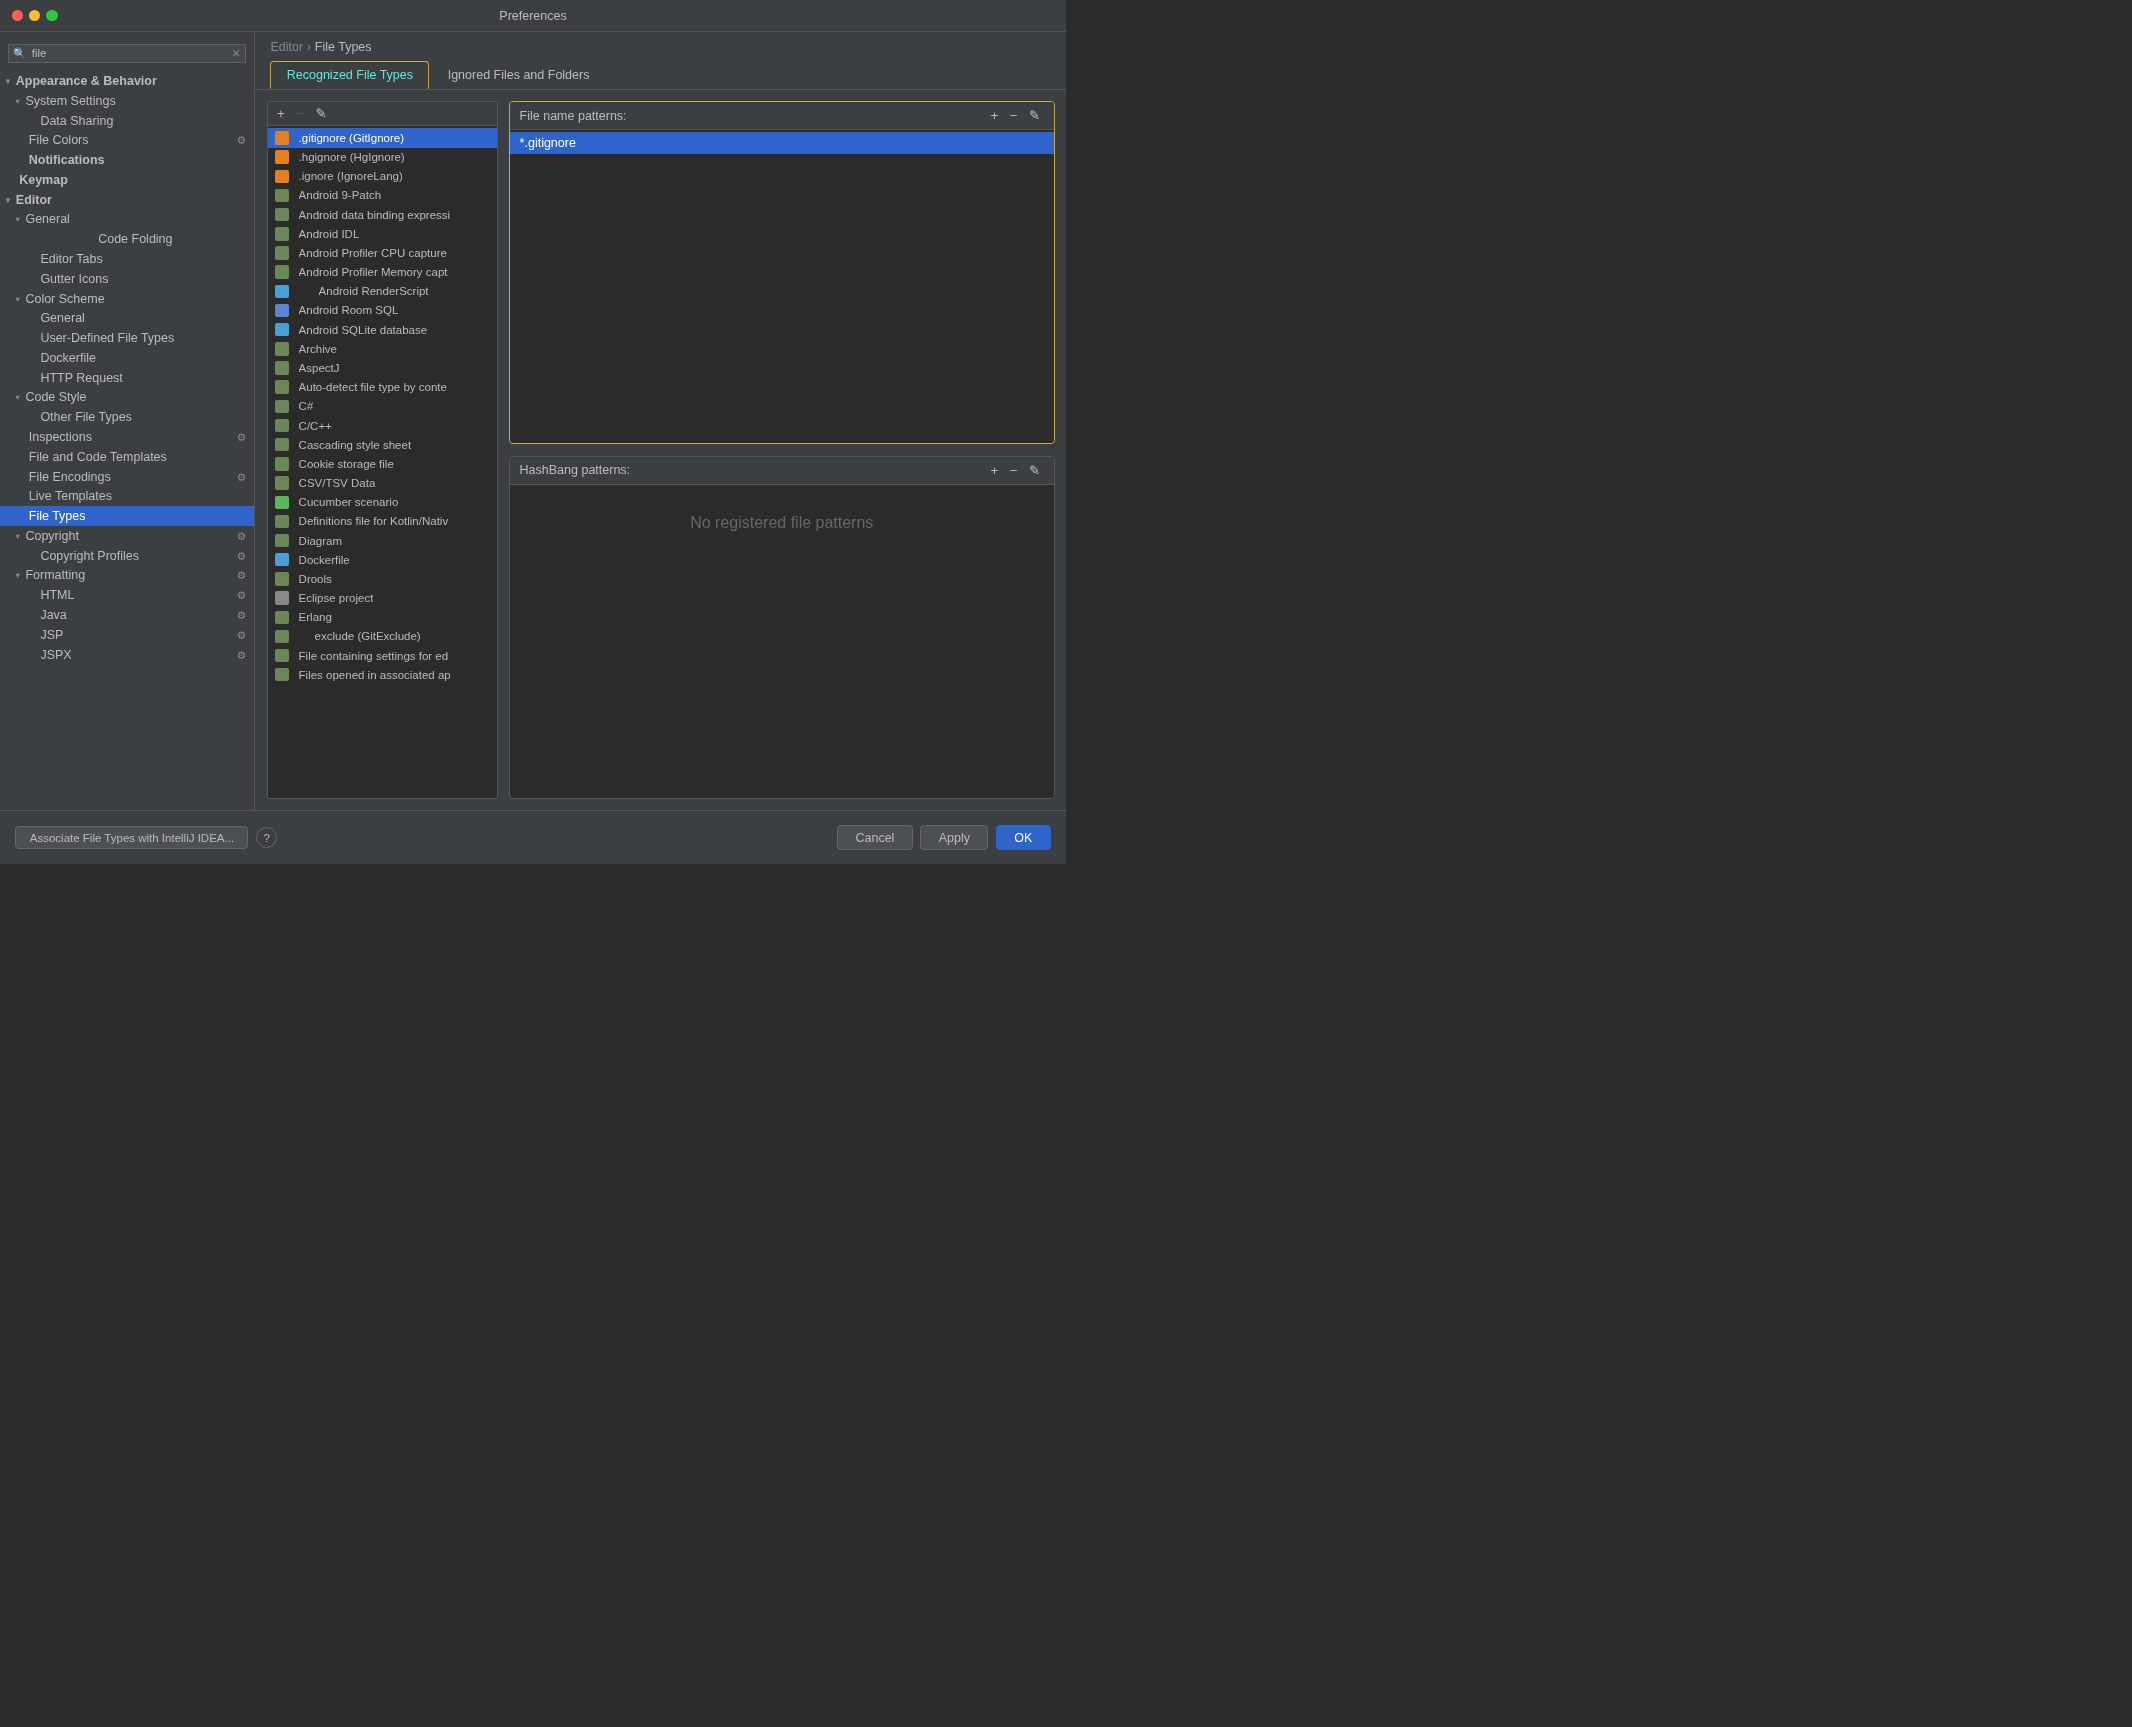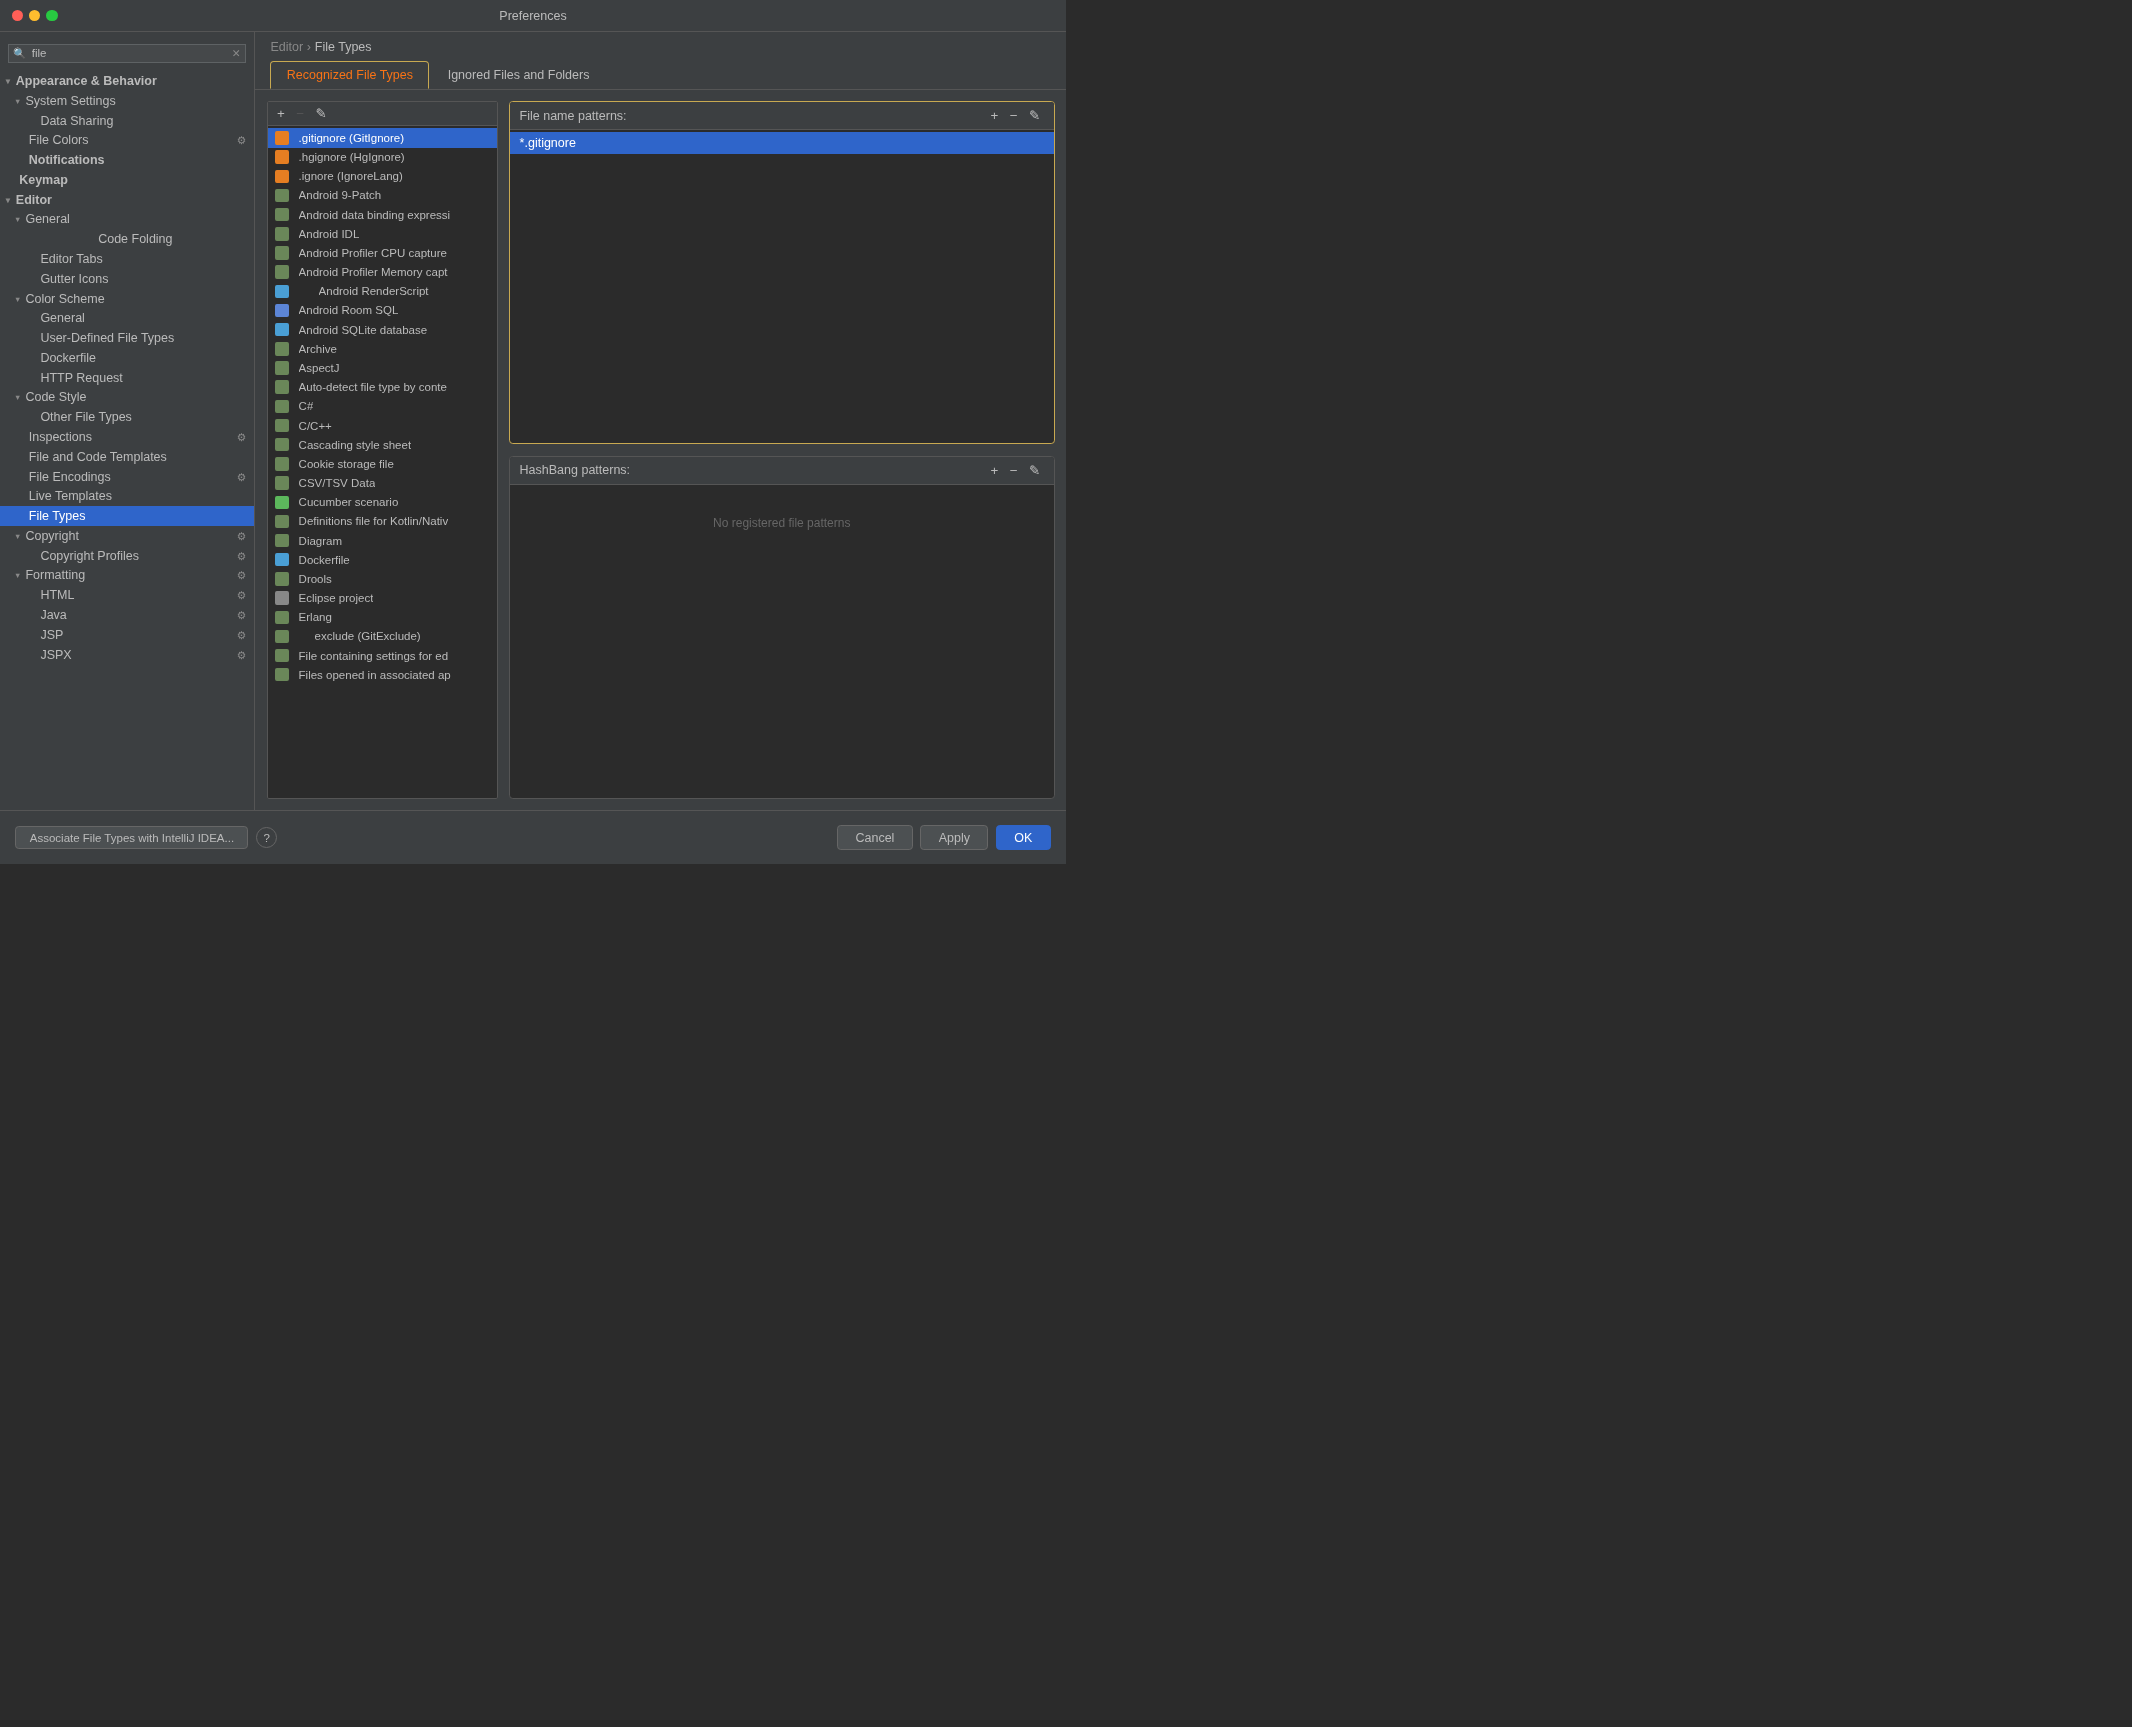--- a/index.html
+++ b/index.html
@@ -147,21 +147,21 @@
       border: 1px solid transparent;
       border-radius: 3.8px 3.8px 0 0;
       cursor: pointer;
       font-size: 12.5px;
       color: #bbbbbb;
     }
     .tab.active {
       border-color: #c8a951;
       border-bottom-color: #3c3f41;
       background: #3c3f41;
-      color: #f97316;
+      color: #5eead4;
     }
 
     .content-main {
       display: flex;
       flex: 1;
       overflow: hidden;
       padding: 11.5px;
       gap: 11.5px;
     }
 
@@ -256,21 +256,21 @@
     .pattern-item.selected {
       background: #2f65ca;
       color: #fff;
     }
 
     .no-patterns {
       display: flex;
       align-items: center;
       justify-content: center;
       color: #666;
-      font-size: 12px;
+      font-size: 16px;
       height: 77px;
     }
 
     
     .bottom-bar {
       height: 54px;
       background: #3c3f41;
       border-top: 1px solid #555;
       display: flex;
       align-items: center;

